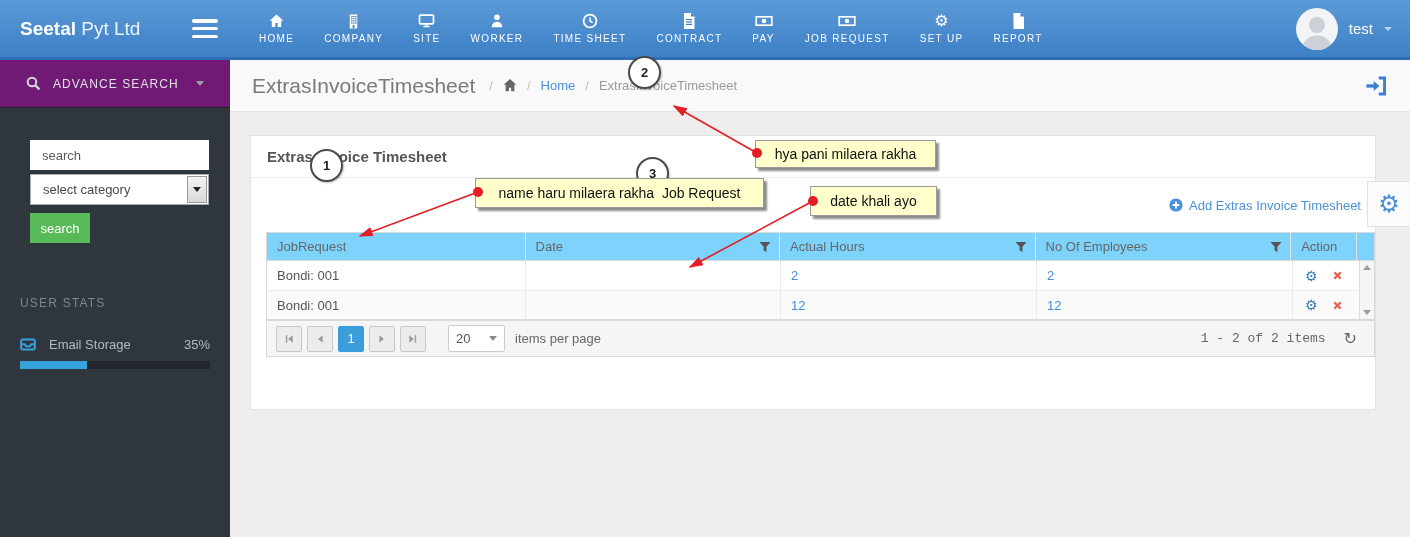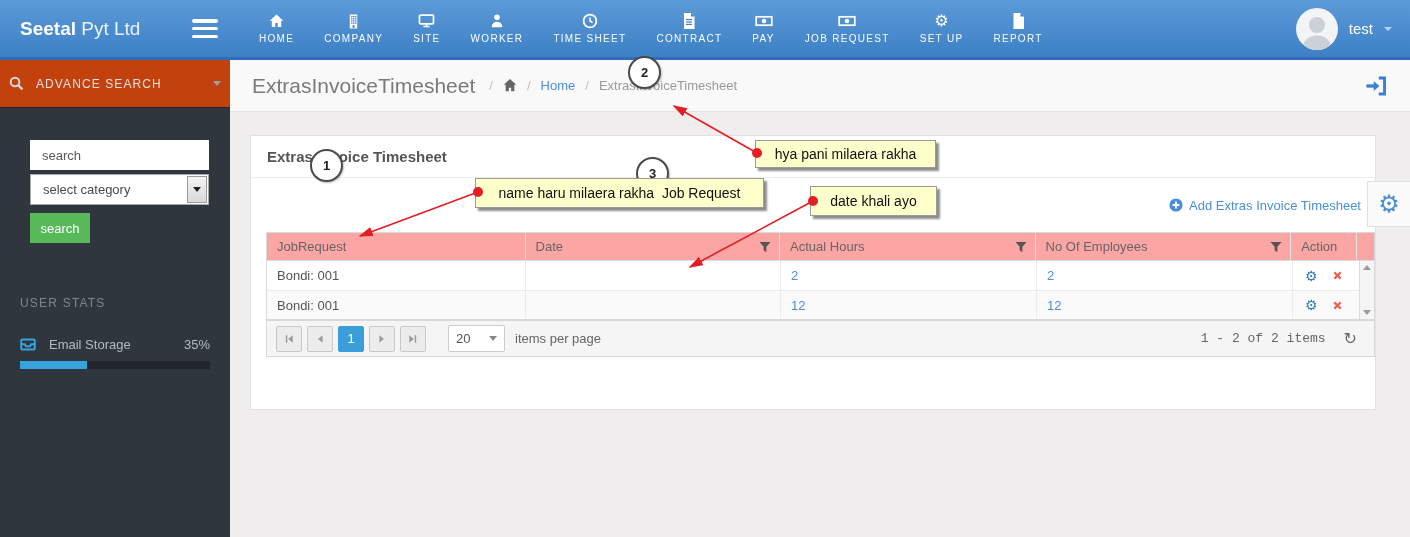--- a/index.html
+++ b/index.html
@@ -29,21 +29,21 @@
   .topnav{ display:flex; height:57px; }
   .nav-item{ display:flex; flex-direction:column; align-items:center; justify-content:center; gap:4px; padding:0 15px; height:57px; cursor:pointer; }
   .nav-item .lbl{ font-size:10px; letter-spacing:1.3px; color:#fdfeff; white-space:nowrap; }
   .userbox{ margin-left:auto; margin-right:18px; display:flex; align-items:center; gap:11px; cursor:pointer;}
   .avatar{ width:42px; height:42px; border-radius:50%; background:#f3f4f6; display:flex; align-items:flex-end; justify-content:center; overflow:hidden;}
   .username{ color:#fff; font-size:15px; }
   .caret-w{ width:0; height:0; border-left:4px solid transparent; border-right:4px solid transparent; border-top:4px solid rgba(255,255,255,.6); }
 
   
   .sidebar{ position:absolute; top:60px; left:0; width:230px; height:477px; background:#30363e; z-index:5;}
-  .as-header{ height:48px; background:#c2410c; border-bottom:1px solid #20252b; display:flex; align-items:center; padding:0 9px; cursor:pointer;}
+  .as-header{ height:48px; background:#701a75; border-bottom:1px solid #20252b; display:flex; align-items:center; padding:0 26px; cursor:pointer;}
   .as-header .t{ margin-left:12px; font-size:12px; letter-spacing:1.1px; color:#dde1e5; }
   .caret-g{ margin-left:auto; width:0; height:0; border-left:4px solid transparent; border-right:4px solid transparent; border-top:5px solid #9aa1a8; }
   .s-input{ position:absolute; left:30px; top:80px; width:179px; height:30px; border:1px solid #fff; background:#fff; font-family:"Liberation Sans",sans-serif; font-size:13px; color:#555; padding:0 11px; outline:none;}
   .s-input::placeholder{ color:#5a5a5a; opacity:1; }
   .s-select{ position:absolute; left:30px; top:114px; width:179px; height:31px; background:#fff; border:1px solid #a9a9a9; display:flex; align-items:center; cursor:pointer;}
   .s-select .v{ padding-left:12px; font-size:13px; color:#4a4a4a; }
   .dd-btn{ margin-left:auto; width:20px; height:27px; margin-right:1px; background:linear-gradient(#f4f4f4,#d9d9d9); border:1px solid #9a9a9a; display:flex; align-items:center; justify-content:center;}
   .dd-btn i{ width:0;height:0;border-left:4px solid transparent;border-right:4px solid transparent;border-top:5px solid #222;}
   .s-btn{ position:absolute; left:30px; top:153px; width:60px; height:30px; background:#57b957; border:none; color:#fff; font-size:13px; font-family:"Liberation Sans",sans-serif; cursor:pointer;}
   .ustats{ position:absolute; left:20px; top:236px; width:190px; }
@@ -66,21 +66,21 @@
   .crumb-current{ color:#9a9a9a; }
   .logout{ margin-left:auto; margin-right:22px; cursor:pointer; }
 
   
   .panel{ position:absolute; left:250px; top:135px; width:1126px; height:275px; background:#fff; border:1px solid #e2e2e2; z-index:2;}
   .panel-h{ height:42px; border-bottom:1px solid #ededed; display:flex; align-items:center; padding:0 16px; font-size:15px; font-weight:700; color:#555;}
   .toolbar{ height:54px; display:flex; align-items:center; justify-content:flex-end; padding-right:14px;}
   .add-link{ display:flex; align-items:center; gap:6px; color:#4a90d9; font-size:13px; cursor:pointer;}
 
   .grid{ margin-left:15px; width:1109px; border:1px solid #d9d9d9; font-size:13px;}
-  .g-head{ display:flex; height:28px; background:#fca5a5; border-bottom:1px solid #dcdcdc; color:#666;}
+  .g-head{ display:flex; height:28px; background:#7dd3fc; border-bottom:1px solid #dcdcdc; color:#666;}
   .hcell{ display:flex; align-items:center; padding-left:10px; border-right:1px solid #e2e2e2;}
   .c1{width:259px}.c2{width:255px}.c3{width:256px}.c4{width:256px}.c5{width:66px}
   .c6{ width:17px; border-right:none;}
   .hcell:last-child{ border-right:none; }
   .funnel{ margin-left:auto; margin-right:8px; }
   .g-body{ display:flex; }
   .g-rows{ width:1092px; }
   .g-row{ display:flex; height:29px; background:#fff; }
   .g-row.alt{ background:#fafafa; }
   .g-row + .g-row{ border-top:1px solid #ececec; }

